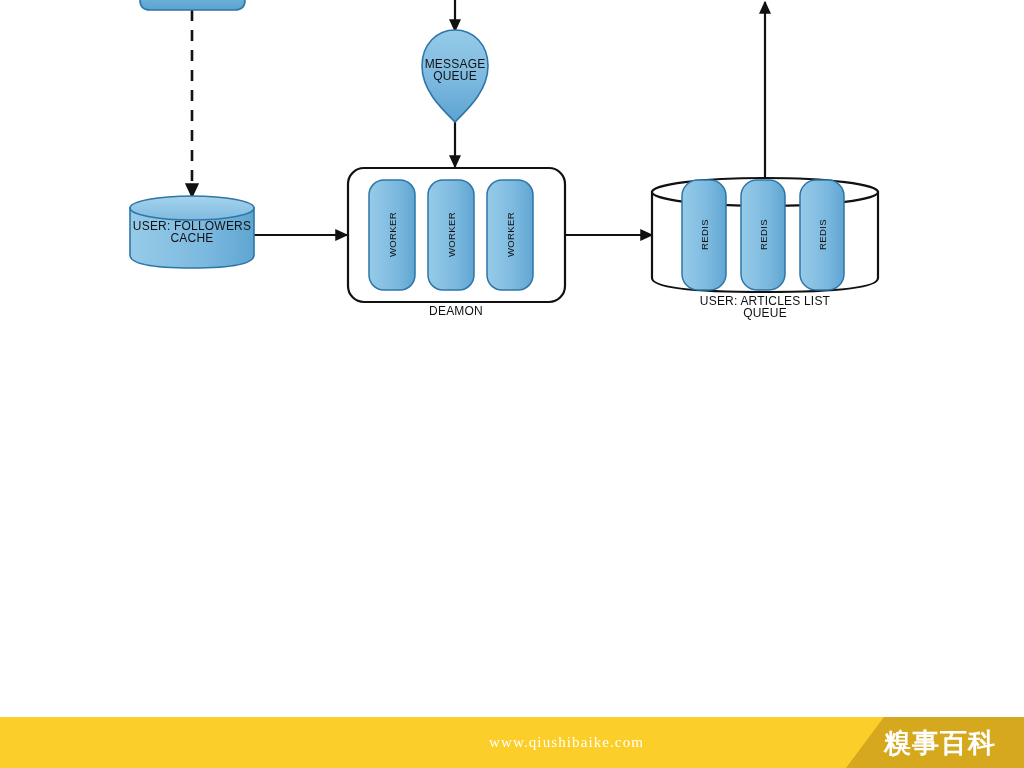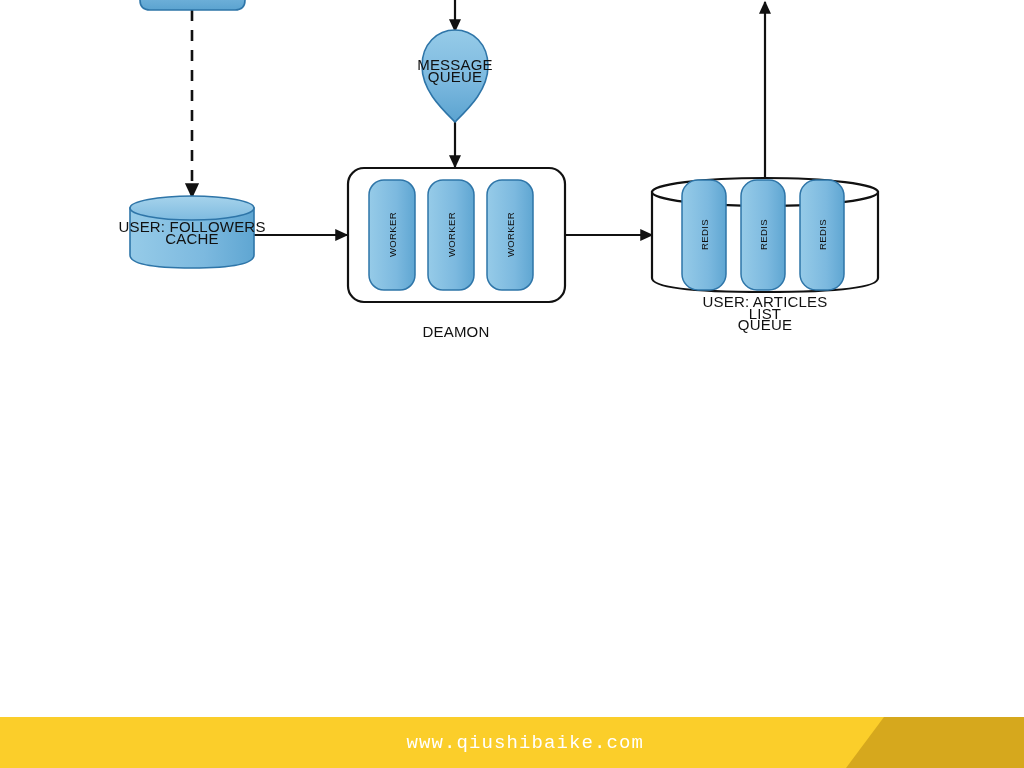--- a/index.html
+++ b/index.html
@@ -28,21 +28,21 @@
     left: 0;
     top: 0;
     width: 1024px;
     height: 768px;
   }
 
   
   .lbl {
     position: absolute;
     text-align: center;
-    font-size: 15px;
+    font-size: 12px;
     line-height: 11.5px;
     letter-spacing: 0.2px;
     color: #111111;
     white-space: pre-line;
     pointer-events: none;
   }
   .lbl-rot {
     position: absolute;
     font-size: 9.5px;
     letter-spacing: 0.4px;
@@ -71,24 +71,24 @@
     position: absolute;
     left: 0;
     top: 0;
     width: 824px;
     height: 51px;
     display: flex;
     align-items: center;
     justify-content: flex-end;
     padding-right: 180px;
     box-sizing: border-box;
-    font-size: 19px;
+    font-size: 15px;
     letter-spacing: 1.1px;
     color: #ffffff;
-    font-family: Liberation Mono, monospace;
+    font-family: Liberation Serif, serif;
   }
   #footer-logo {
     position: absolute;
     right: 28px;
     top: 0;
     height: 51px;
     display: flex;
     align-items: center;
     font-size: 27px;
     font-weight: bold;
@@ -185,29 +185,30 @@
   <div class="lbl" style="left:112px; top:221px; width:160px;text-align:center;">USER: FOLLOWERS
 CACHE</div>
 
   <div class="lbl" style="left:405px; top:59px; width:100px;">MESSAGE
 QUEUE</div>
 
   <div class="lbl-rot" style="left:355px; top:229px; width:74px;">WORKER</div>
   <div class="lbl-rot" style="left:414px; top:229px; width:74px;">WORKER</div>
   <div class="lbl-rot" style="left:473px; top:229px; width:74px;">WORKER</div>
 
-  <div class="lbl" style="left:396px; top:306px; width:120px;margin-top:20px;">DEAMON</div>
+  <div class="lbl" style="left:396px; top:306px; width:120px;">DEAMON</div>
 
   <div class="lbl-rot" style="left:673px; top:229px; width:62px;">REDIS</div>
   <div class="lbl-rot" style="left:732px; top:229px; width:62px;">REDIS</div>
   <div class="lbl-rot" style="left:791px; top:229px; width:62px;">REDIS</div>
 
   <div class="lbl" style="left:690px; top:296px; width:150px;">USER: ARTICLES LIST
 QUEUE</div>
 </div>
 
 <div id="footer">
   <svg id="footer-bg" viewBox="0 0 1024 51" preserveAspectRatio="none">
     <rect x="0" y="0" width="1024" height="51" fill="#FBCE2A"></rect>
     <path d="M 884 0 L 1024 0 L 1024 51 L 846 51 Z" fill="#D6A81D"></path>
   </svg>
   <div id="footer-url">www.qiushibaike.com</div>
+  <div id="footer-logo">糗事百科</div>
 </div>
 
 </body></html>

